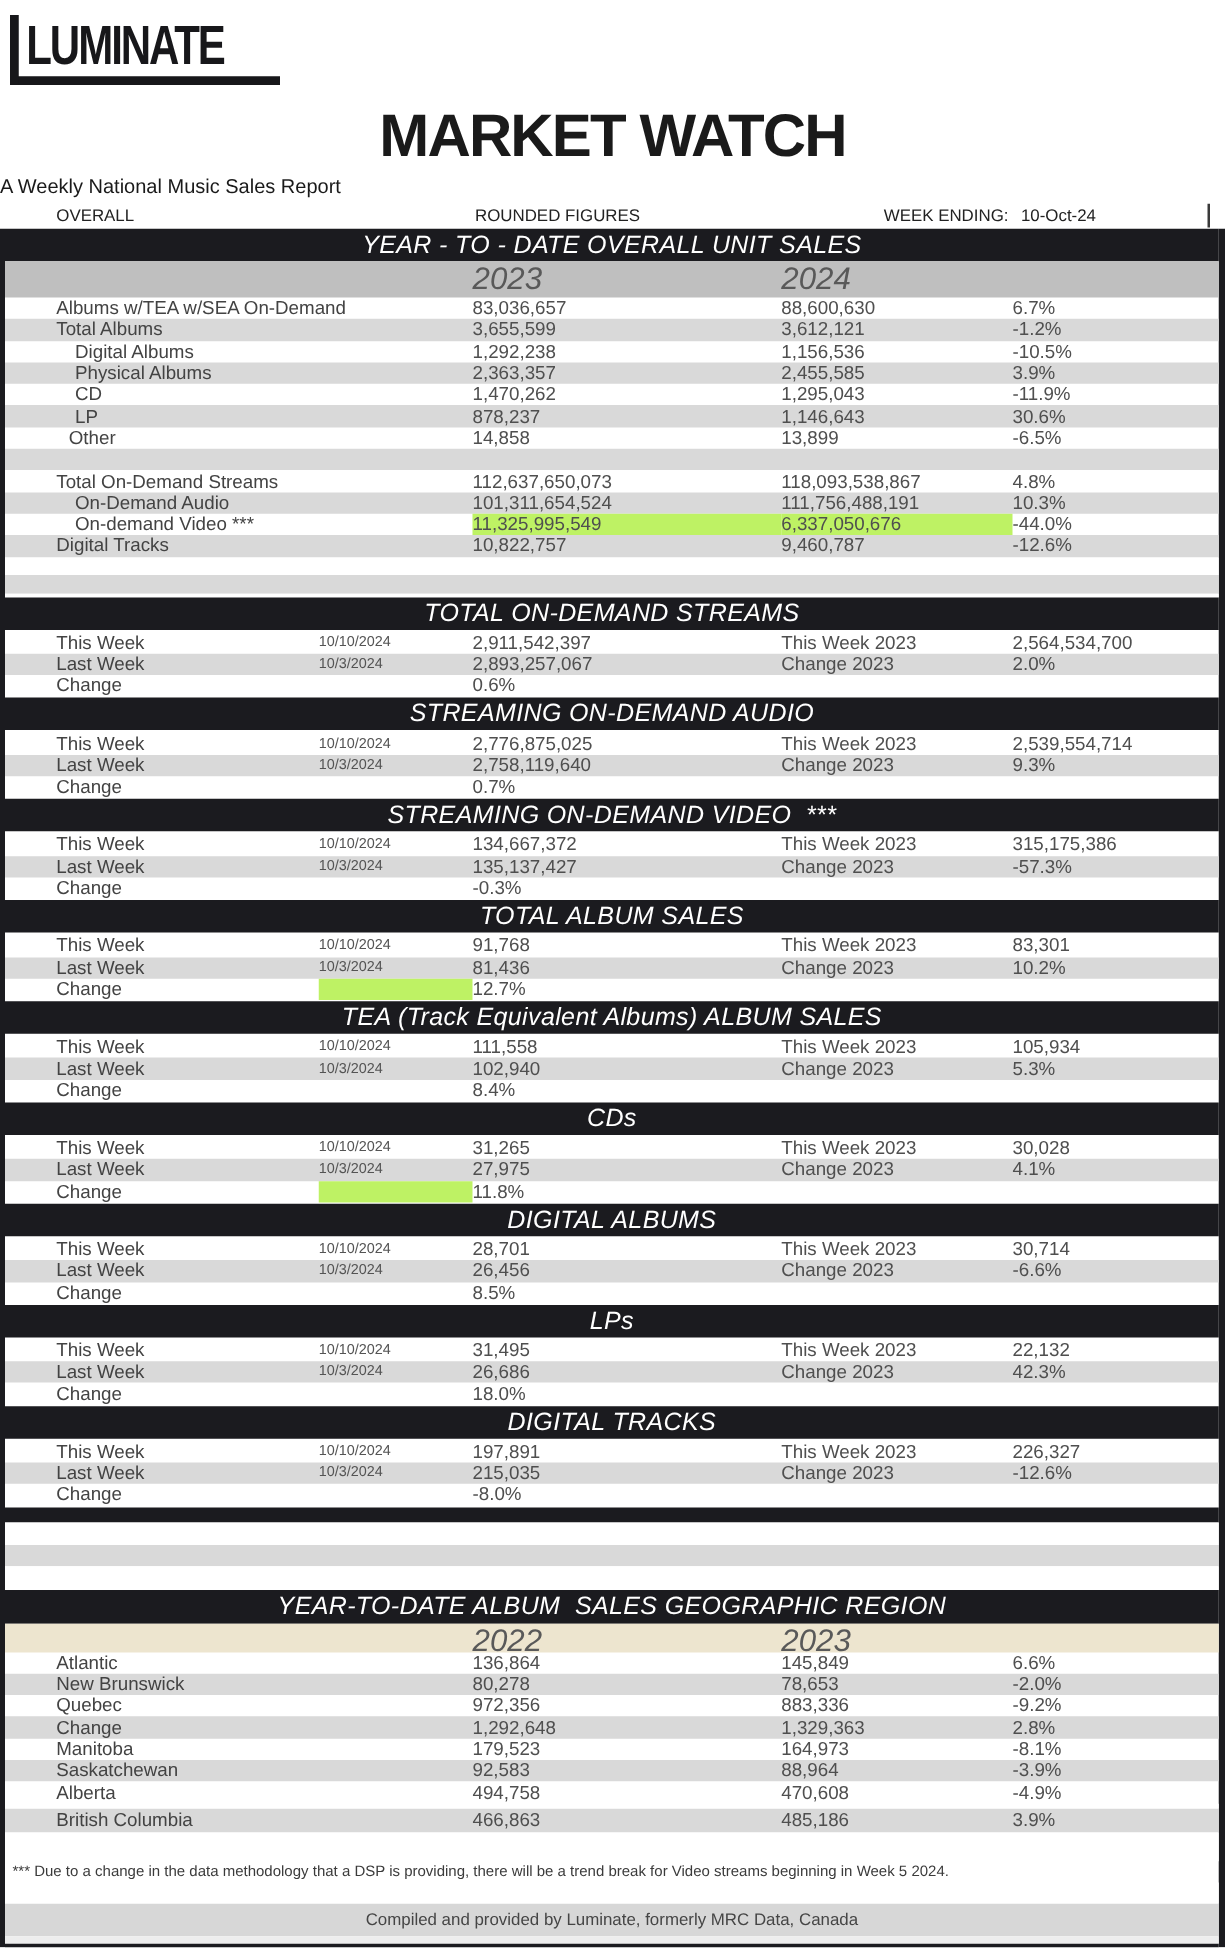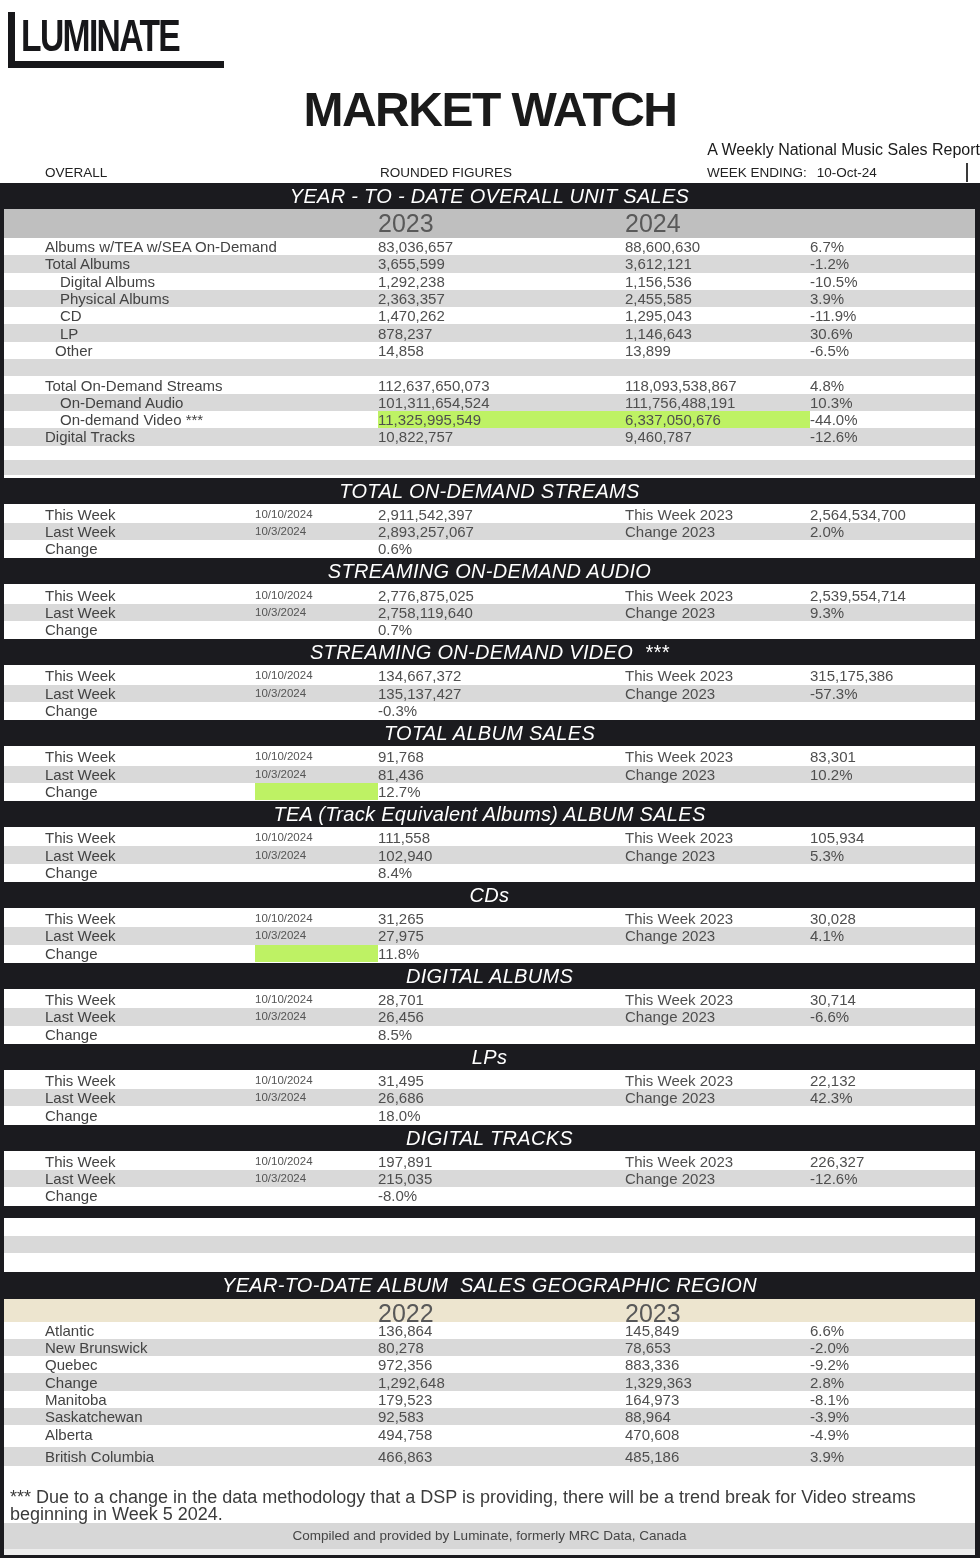--- a/index.html
+++ b/index.html
@@ -18,21 +18,21 @@
   .logo-text {
     display:inline-block; font-size:41px; font-weight:900; color:#17171a;
     letter-spacing:-2px; transform:scale(0.82,1.08); transform-origin:left center;
     white-space:nowrap;
   }
   .main-title {
     position:absolute; top:82px; left:0; right:0; text-align:center;
     font-size:48px; font-weight:700; color:#1a1a1a; letter-spacing:-1.5px;
   }
   .sub-title {
-    position:absolute; top:141px; left:0; right:0; text-align:right;
+    position:absolute; top:141px; left:0; right:0; text-align:left;
     font-size:16px; color:#1a1a1a;
   }
   .meta-row { position:absolute; top:163px; left:0; right:0; height:19px; font-size:13.5px; color:#222; }
   .meta-left   { position:absolute; left:45px;  top:2px; }
   .meta-center { position:absolute; left:380px; top:2px; }
   .meta-right  { position:absolute; left:707px; top:2px; }
   .meta-right b { font-weight:400; margin-left:10px; }
   .meta-vline  { position:absolute; right:12px; top:0; width:2px; height:19px; background:#3a3a3a; }
   
   .content {
@@ -40,39 +40,39 @@
     border-left:4px solid #1b1b1f; border-right:5px solid #1b1b1f; background:#fff;
   }
   .bar {
     background:#1b1b1f; color:#fff; text-align:center;
     height:26px; line-height:26px; font-size:20px; letter-spacing:0.3px; white-space:pre;font-style:italic;
   }
   .geo-bar { height:27px; line-height:27px; }
   .band { height:29px; display:grid; grid-template-columns:374px 247px 1fr; align-items:center; }
   .gray-band { background:#bfbfbf; }
   .tan-band  { background:#ede5cf; height:23px; }
-  .band .year { font-size:25px; color:#595959; }
+  .band .year { font-size:25px; color:#595959;font-style:italic; }
   
   .row { display:grid; height:17.3px; align-items:center; font-size:15px; color:#4f4f4f; line-height:17px; }
   .ytd-row, .geo-row { grid-template-columns:374px 247px 185px 1fr; }
   .wk-row  { grid-template-columns:251px 123px 247px 185px 1fr; }
   .row.gray { background:#d9d9d9; }
   .cell { height:100%; display:flex; align-items:center; overflow:visible; white-space:nowrap; }
   .cell.shaded { background:#bef264; }
   .c-label { padding-left:41px; color:#434343;text-align:right; }
   .indent-1 .c-label { padding-left:56px; }
   .indent-h .c-label { padding-left:51px; }
   .c-date { font-size:11.5px; color:#545454; }
   .gap { background:#fff; }
   .stripe { height:15px; background:#d9d9d9; }
   .stripe2 { height:17px; background:#d9d9d9; }
   .wk-rows { margin-top:2px; margin-bottom:1px; }
   .divider-bar { height:12px; background:#1b1b1f; }
   .geo-row.tall { height:19px; }
-  .footnote { padding-left:6px; font-size:18px; color:#3b3b3b; height:17px; line-height:17px; }
+  .footnote { padding-left:6px; font-size:12px; color:#3b3b3b; height:17px; line-height:17px; }
   .footer-bar { height:26px; line-height:26px; background:#d7d7d7; text-align:center; font-size:13.5px; color:#454545; }
   .footer-gap { height:6px; background:#ededed; }
   .bottom-bar { height:6px; background:#1b1b1f; }
 </style>
 </head>
 <body>
 
 <div class="page">
 
   <div class="top-area">

